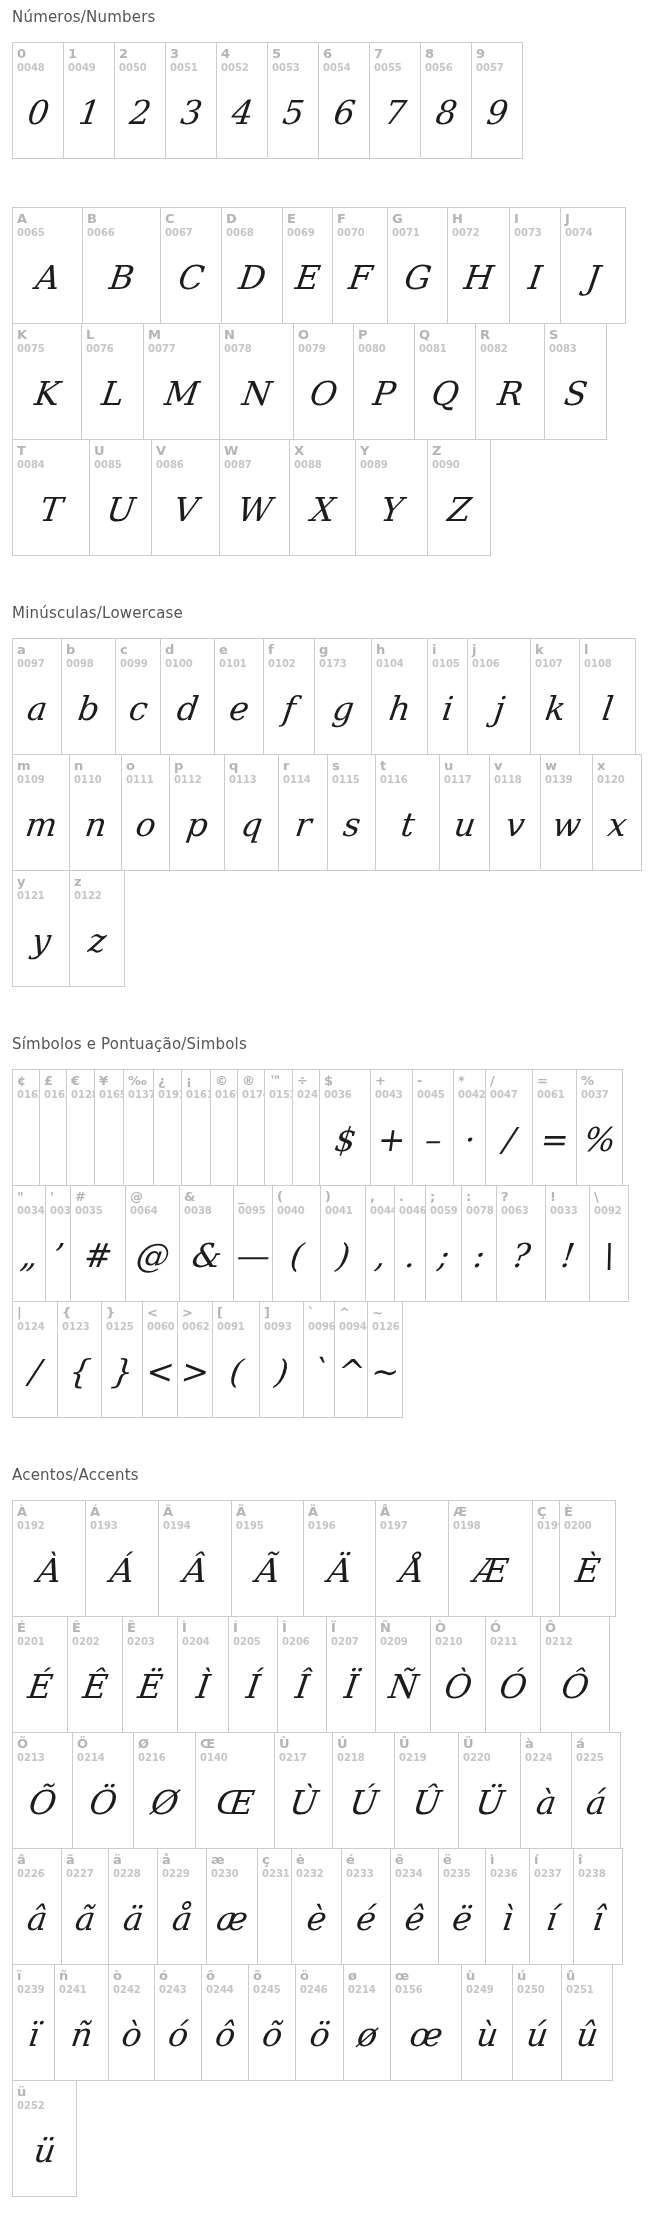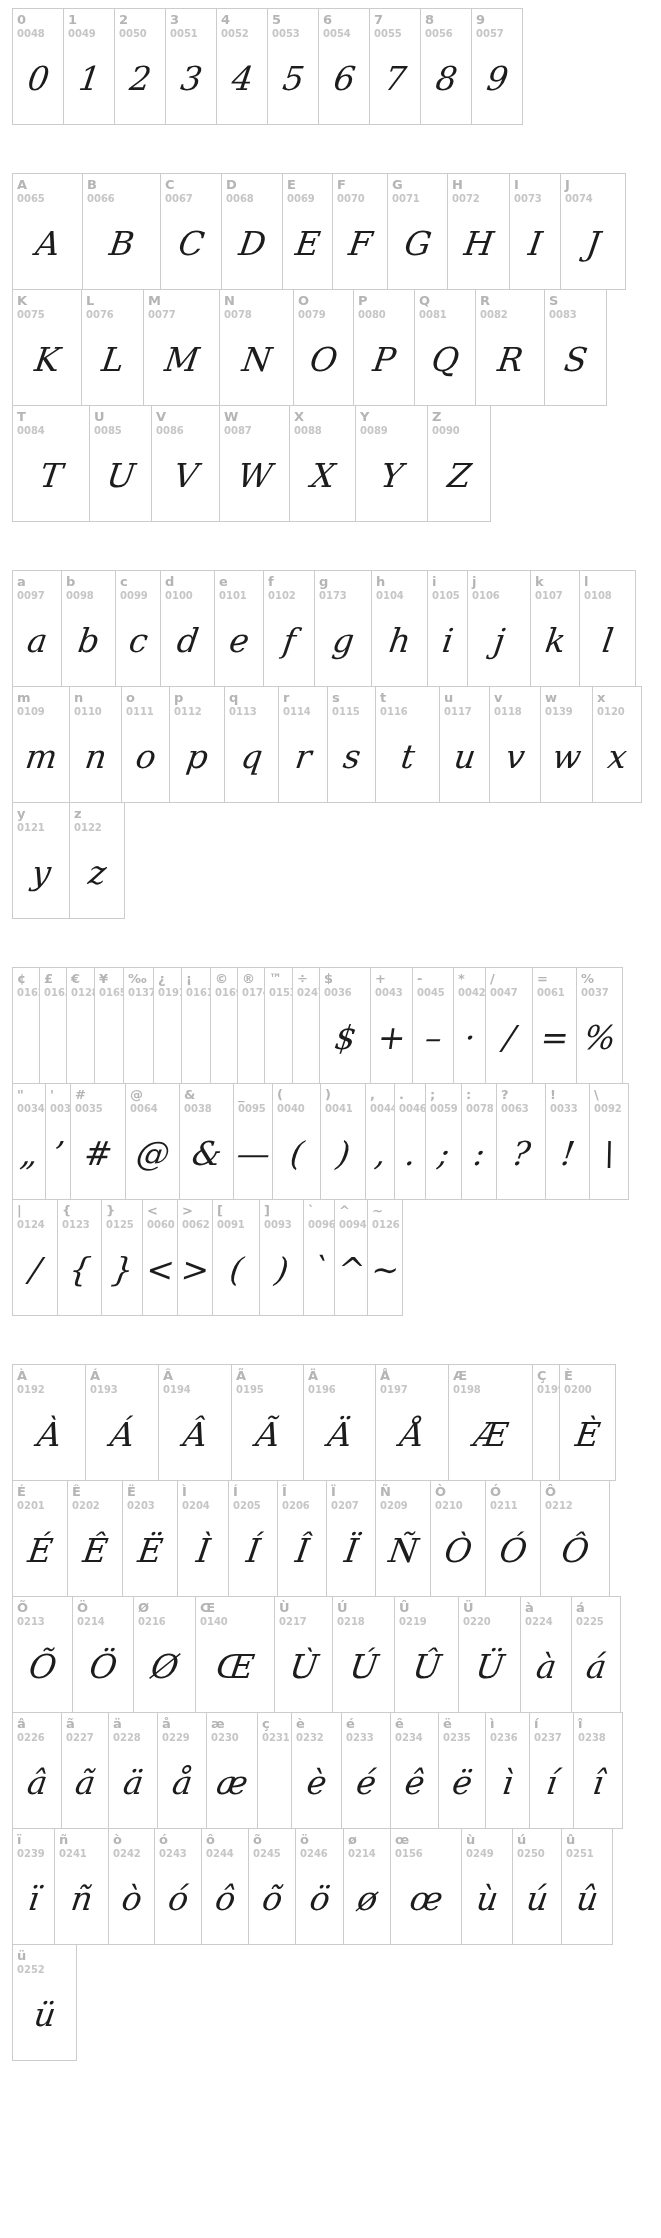--- a/index.html
+++ b/index.html
@@ -66,20 +66,21 @@
     padding-bottom:8px;
     white-space:nowrap;
     transform:skewX(-8deg);
   }
 </style>
 </head>
 <body>
 
 <main style="--title: #555555; --cell_char: #b5b5b5; --cell_code: #c6c6c6; --border: #cccccc; --glyph: #1c1c1c; --background: #ffffff;">
     <section class="glyph-section">
+      <h2 class="section-title">Números/Numbers</h2>
       <div class="glyph-row">
         <div class="glyph-cell" style="width: 52px;">
           <div class="cell-char">0</div>
           <div class="cell-code">0048</div>
           <div class="cell-glyph">0</div>
         </div>
         <div class="glyph-cell" style="width: 52px;">
           <div class="cell-char">1</div>
           <div class="cell-code">0049</div>
           <div class="cell-glyph">1</div>
@@ -258,20 +259,21 @@
           <div class="cell-glyph">Y</div>
         </div>
         <div class="glyph-cell" style="width: 64px;">
           <div class="cell-char">Z</div>
           <div class="cell-code">0090</div>
           <div class="cell-glyph">Z</div>
         </div>
       </div>
     </section>
     <section class="glyph-section">
+      <h2 class="section-title">Minúsculas/Lowercase</h2>
       <div class="glyph-row">
         <div class="glyph-cell" style="width: 50px;">
           <div class="cell-char">a</div>
           <div class="cell-code">0097</div>
           <div class="cell-glyph">a</div>
         </div>
         <div class="glyph-cell" style="width: 55px;">
           <div class="cell-char">b</div>
           <div class="cell-code">0098</div>
           <div class="cell-glyph">b</div>
@@ -396,20 +398,21 @@
           <div class="cell-glyph">y</div>
         </div>
         <div class="glyph-cell" style="width: 56px;">
           <div class="cell-char">z</div>
           <div class="cell-code">0122</div>
           <div class="cell-glyph">z</div>
         </div>
       </div>
     </section>
     <section class="glyph-section">
+      <h2 class="section-title">Símbolos e Pontuação/Simbols</h2>
       <div class="glyph-row">
         <div class="glyph-cell" style="width: 28px;">
           <div class="cell-char">¢</div>
           <div class="cell-code">0162</div>
           <div class="cell-glyph"></div>
         </div>
         <div class="glyph-cell" style="width: 28px;">
           <div class="cell-char">£</div>
           <div class="cell-code">0163</div>
           <div class="cell-glyph"></div>
@@ -619,20 +622,21 @@
           <div class="cell-glyph">^</div>
         </div>
         <div class="glyph-cell" style="width: 36px;">
           <div class="cell-char">~</div>
           <div class="cell-code">0126</div>
           <div class="cell-glyph">~</div>
         </div>
       </div>
     </section>
     <section class="glyph-section">
+      <h2 class="section-title">Acentos/Accents</h2>
       <div class="glyph-row">
         <div class="glyph-cell" style="width: 74px;">
           <div class="cell-char">À</div>
           <div class="cell-code">0192</div>
           <div class="cell-glyph">À</div>
         </div>
         <div class="glyph-cell" style="width: 74px;">
           <div class="cell-char">Á</div>
           <div class="cell-code">0193</div>
           <div class="cell-glyph">Á</div>

